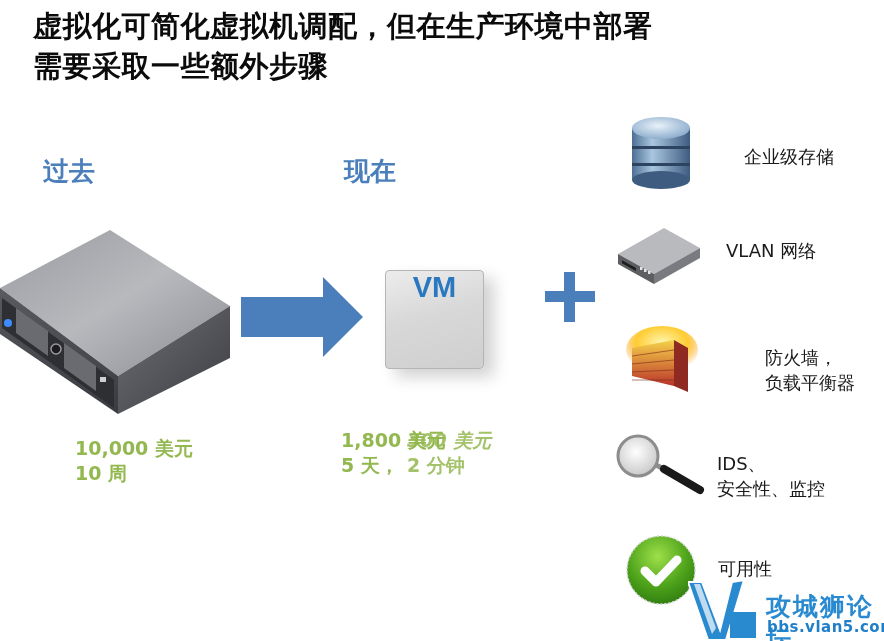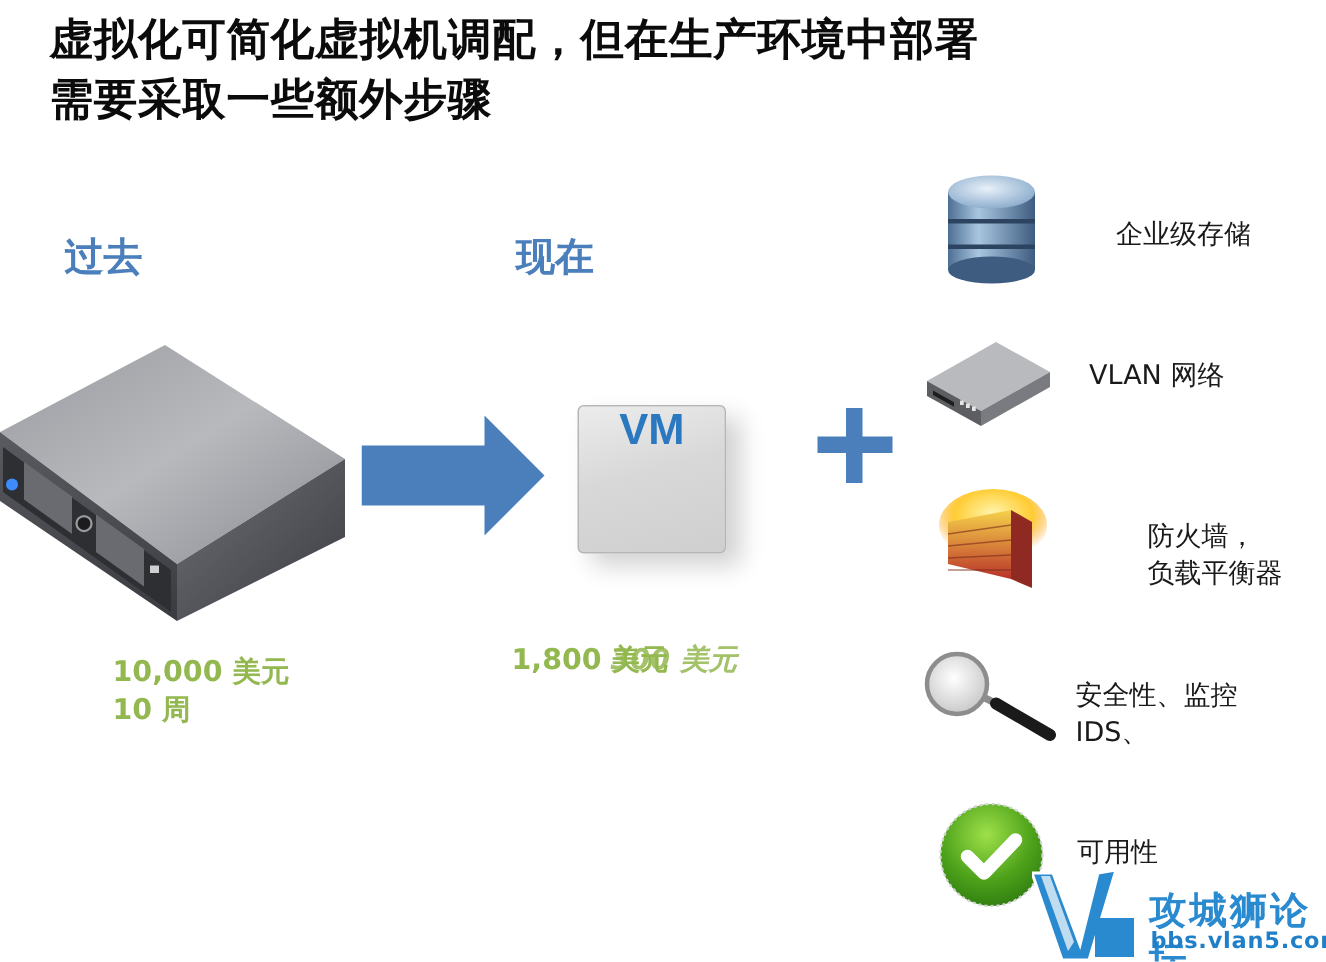--- a/index.html
+++ b/index.html
@@ -76,20 +76,24 @@
 
 <div class="abs vm-box">
   <span class="vm-text">VM</span>
 </div>
 
 <div class="abs green" style="left:293px; top:428px;text-align:right;">
   <div style="position:relative; height:25px; width:170px;">
     <span class="abs" style="left:0; top:0;">1,800 美元</span>
     <span class="abs" style="left:66px; top:0; opacity:0.85;font-style:italic;">300 美元</span>
   </div>
+  <div style="position:relative; height:25px; width:170px;">
+    <span class="abs" style="left:0; top:0;">5 天，</span>
+    <span class="abs" style="left:66px; top:0; opacity:0.85;">2 分钟</span>
+  </div>
 </div>
 
 <div class="abs plus"></div>
 
 <div class="abs" style="left:630px; top:116px; width:62px; height:74px;">
   <svg width="62" height="74" viewBox="0 0 62 74">
     <defs>
       <linearGradient id="dbBody" x1="0" y1="0" x2="1" y2="0">
         <stop offset="0" stop-color="#4d6f93"></stop>
           <stop offset="0.35" stop-color="#a9c6e0"></stop>
@@ -165,22 +169,22 @@
         <stop offset="0" stop-color="#ffffff"></stop>
           <stop offset="1" stop-color="#c9c9c9"></stop>
       </radialGradient>
     </defs>
     <circle cx="24" cy="24" r="20" fill="url(#lens)" stroke="#8d8d8d" stroke-width="3"></circle>
     <line x1="42" y1="33" x2="50" y2="37" stroke="#8d8d8d" stroke-width="5"></line>
     <line x1="50" y1="37" x2="86" y2="58" stroke="#1a1a1a" stroke-width="8" stroke-linecap="round"></line>
   </svg>
 </div>
 <div class="abs item-label" style="left:717px; top:451px;">
+  <div>IDS、</div>
   <div>安全性、监控</div>
-  <div>IDS、</div>
 </div>
 
 <div class="abs" style="left:625px; top:534px; width:72px; height:72px;">
   <svg width="72" height="72" viewBox="0 0 72 72">
     <defs>
       <radialGradient id="chk" cx="0.45" cy="0.3" r="0.75">
         <stop offset="0" stop-color="#9ee04a"></stop>
           <stop offset="0.6" stop-color="#4da21a"></stop>
           <stop offset="1" stop-color="#2e7a10"></stop>
       </radialGradient>

